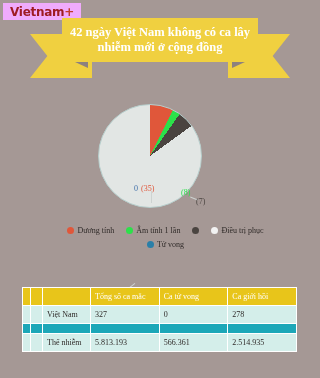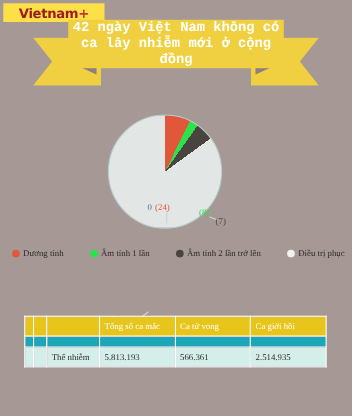--- a/index.html
+++ b/index.html
@@ -13,23 +13,23 @@
     position: relative;
     overflow: hidden;
     font-family: "Liberation Serif", serif;
   }
 
   
   #logo-box {
     position: absolute;
     left: 3px;
     top: 3px;
-    width: 92px;
+    width: 78px;
     height: 17px;
-    background: #fde047;
+    background: #f0abfc;
     display: flex;
     align-items: center;
     justify-content: center;
   }
   #logo-text {
     font-family: "DejaVu Sans", sans-serif;
     font-weight: bold;
     font-size: 12px;
     color: #9e1b22;
     letter-spacing: -0.3px;
@@ -90,21 +90,21 @@
     justify-content: center;
     box-sizing: border-box;
     padding: 0 4px;
   }
   #banner-title {
     color: #ffffff;
     font-weight: bold;
     font-size: 12.5px;
     line-height: 1.18;
     text-align: center;
-    font-family: Liberation Mono, monospace;
+    font-family: Liberation Serif, serif;
   }
 
   
   #chart-area {
     position: absolute;
     left: 0;
     top: 88px;
     width: 320px;
     height: 130px;
   }
@@ -139,22 +139,23 @@
 
   
   #legend {
     position: absolute;
     left: 0;
     top: 226px;
     width: 320px;
   }
   .legend-row {
     display: flex;
+    justify-content: center;
     align-items: center;
-    gap: 24px;
+    gap: 12px;
     margin-bottom: 5px;
     padding-left: 11px;
   }
   .legend-item {
     display: flex;
     align-items: center;
     gap: 3px;
   }
   .legend-dot {
     width: 7px;
@@ -228,43 +229,48 @@
 </div>
 
 <div id="chart-area">
   <div id="pie" style="background: conic-gradient(rgb(224, 87, 58) 0deg, rgb(224, 87, 58) 26.422deg, rgb(44, 225, 74) 26.422deg, rgb(44, 225, 74) 35.229deg, rgb(74, 68, 64) 35.229deg, rgb(74, 68, 64) 53.945deg, rgb(226, 230, 228) 53.945deg, rgb(226, 230, 228) 360deg, rgb(42, 127, 168) 360deg, rgb(42, 127, 168) 360deg);"></div>
 
   <div class="leader" id="leader-top"></div>
   <div class="leader" id="leader-right"></div>
   <div class="leader" id="leader-bottom"></div>
 
   <div class="pie-label" id="label-duongtinh-zero">0</div>
-  <div class="pie-label" id="label-duongtinh-val">(24)</div>
+  <div class="pie-label" id="label-duongtinh-val">(35)</div>
   <div class="pie-label" id="label-amtinh1">(8)</div>
   <div class="pie-label" id="label-amtinh2">(7)</div>
   <div class="pie-label" id="label-dieutri">(278)</div>
 </div>
 
 <div id="legend">
   <div class="legend-row" id="legend-row-1">
       <div class="legend-item">
         <span class="legend-dot" style="background: rgb(224, 87, 58);"></span>
         <span class="legend-label">Dương tính</span>
       </div>
       <div class="legend-item">
         <span class="legend-dot" style="background: rgb(44, 225, 74);"></span>
         <span class="legend-label">Âm tính 1 lần</span>
       </div>
       <div class="legend-item">
         <span class="legend-dot" style="background: rgb(74, 68, 64);"></span>
-        <span class="legend-label">Âm tính 2 lần trở lên</span>
       </div>
       <div class="legend-item">
         <span class="legend-dot" style="background: rgb(242, 242, 242);"></span>
         <span class="legend-label">Điều trị phục</span>
+      </div>
+    </div>
+  <div class="legend-row" id="legend-row-2">
+      <div class="legend-item">
+        <span class="legend-dot" style="background: rgb(42, 127, 168);"></span>
+        <span class="legend-label">Tử vong</span>
       </div>
     </div>
 </div>
 
 <div id="table-wrap">
   <table>
     <colgroup>
       <col class="col-pad-a">
         <col class="col-pad-b">
         <col class="col-name">
@@ -276,20 +282,28 @@
       <tr>
         <th></th>
         <th></th>
         <th></th>
         <th>Tổng số ca mắc</th>
         <th>Ca tử vong</th>
         <th>Ca giới hồi</th>
       </tr>
     </thead>
     <tbody>
+      <tr>
+        <td></td>
+        <td></td>
+        <td>Việt Nam</td>
+        <td>327</td>
+        <td>0</td>
+        <td>278</td>
+      </tr>
       <tr class="spacer">
         <td></td>
         <td></td>
         <td></td>
         <td></td>
         <td></td>
         <td></td>
       </tr>
       <tr>
         <td></td>

